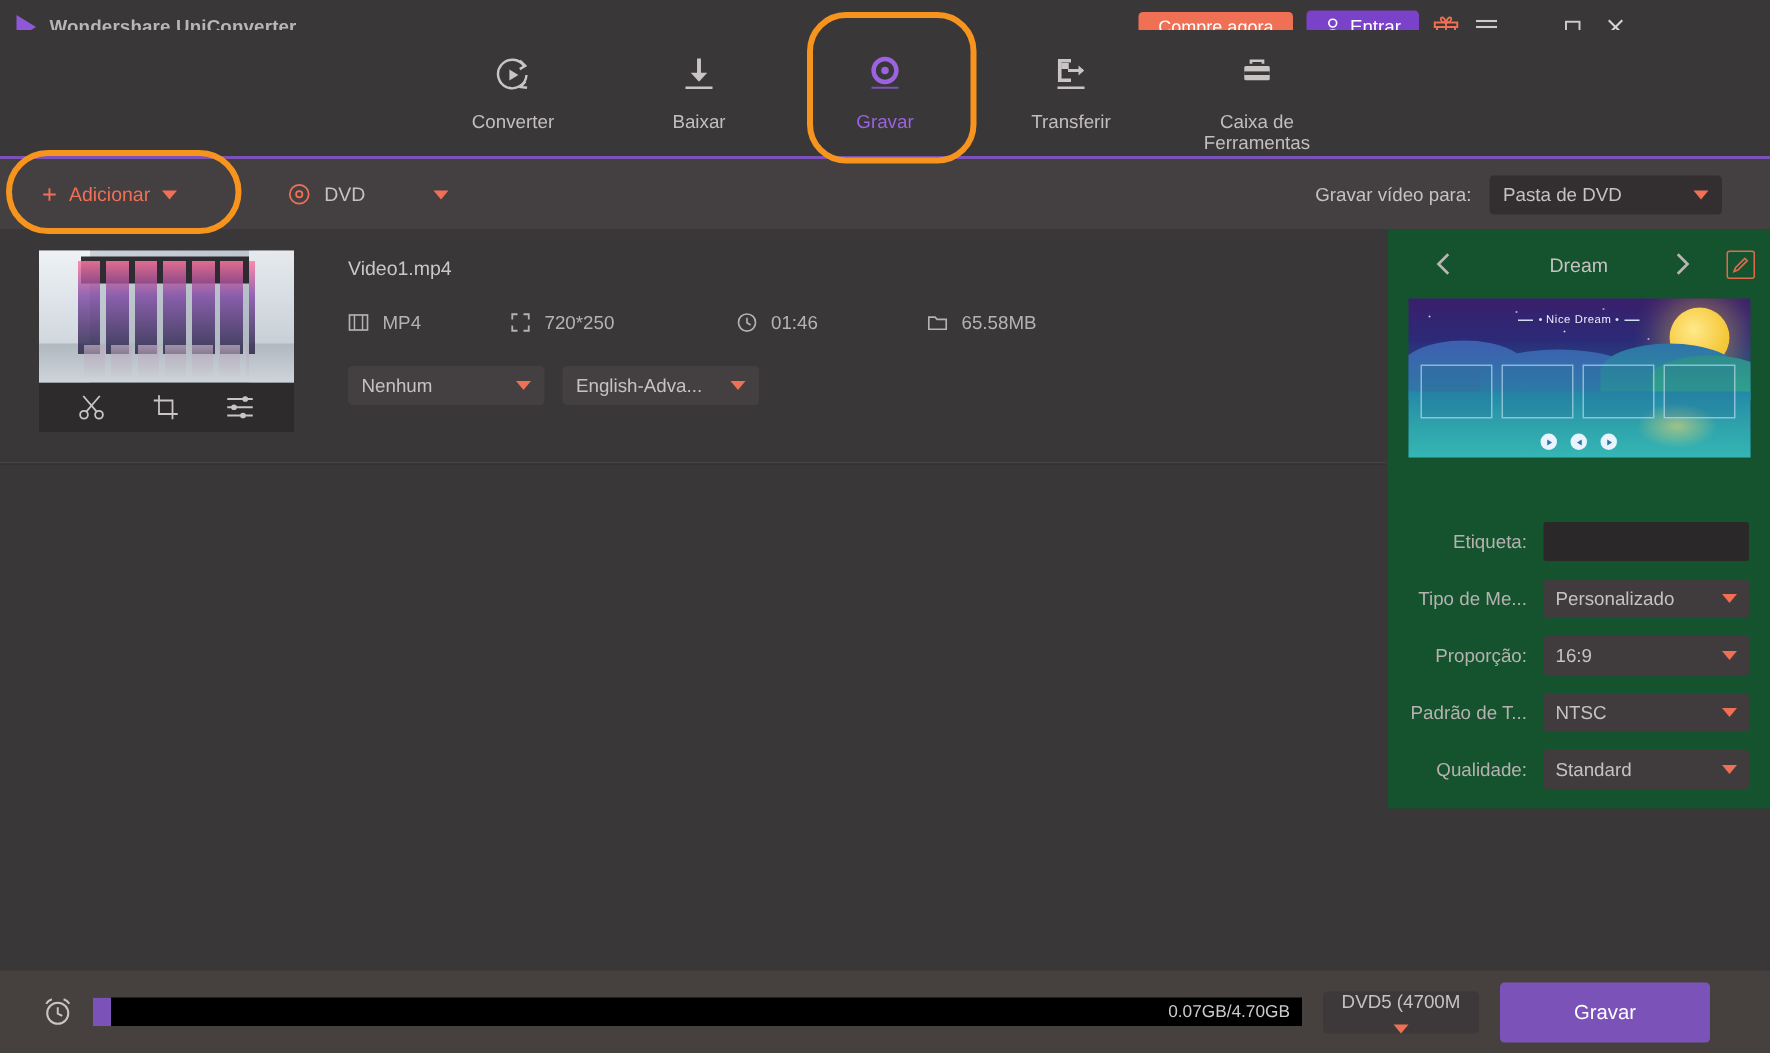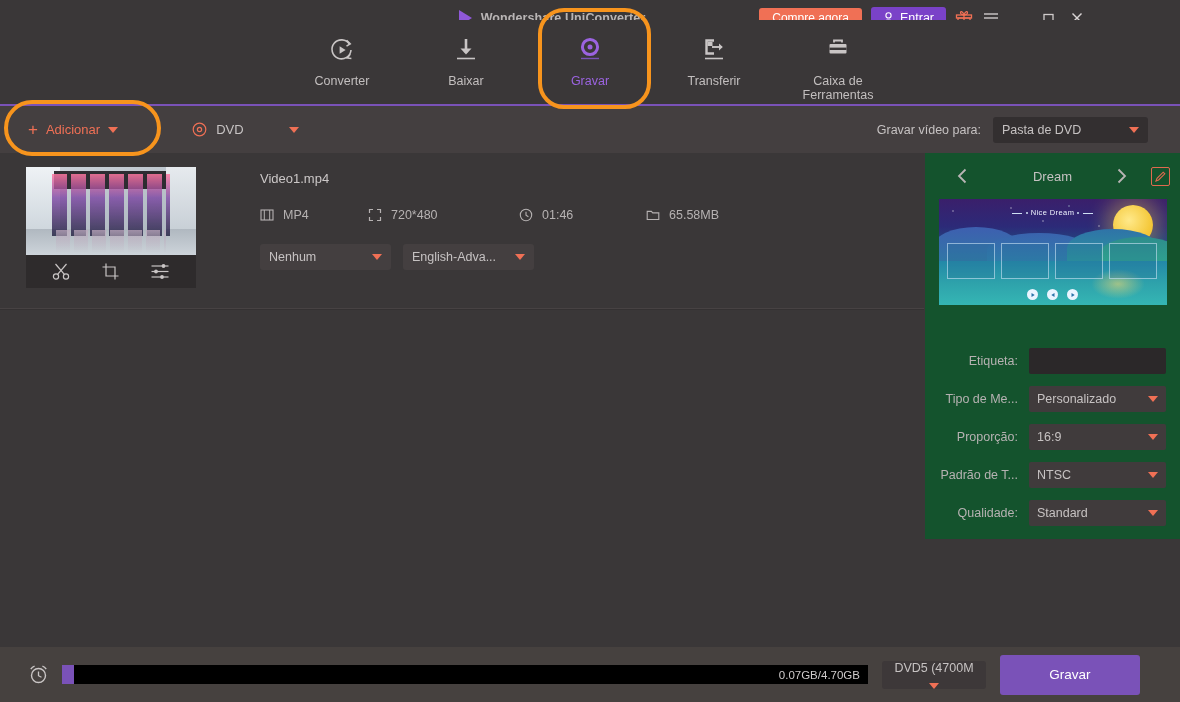--- a/index.html
+++ b/index.html
@@ -13,21 +13,21 @@
     position: relative;
     width: 1180px; height: 702px;
     background: #3a3738;
     color: #cfcbcb;
   }
 
   
   .titlebar {
     position: absolute; top: 4px; left: 0; width: 1093px; height: 28px;
     background: #3a3738;
-    display: flex; align-items: center; justify-content: center;
+    display: flex; align-items: center;
   }
   .brand { display: flex; align-items: center; gap: 9px; padding-left: 11px; }
   .brand-logo {
     width: 0; height: 0;
     border-left: 13px solid #8f58d8;
     border-top: 8px solid transparent;
     border-bottom: 8px solid transparent;
   }
   .brand-name { font-size: 12.5px; font-weight: bold; color: #b9b5b5; letter-spacing: .1px; }
 
@@ -132,21 +132,21 @@
     background: linear-gradient(180deg, rgba(190,170,190,.75), rgba(200,205,210,.1));
     -webkit-mask-image: repeating-linear-gradient(90deg, #000 0 14px, transparent 14px 18px);
     mask-image: repeating-linear-gradient(90deg, #000 0 14px, transparent 14px 18px);
   }
   .thumb-bar {
     width: 170px; height: 33px; background: #2e2b2c;
     display: flex; align-items: center; justify-content: center; gap: 30px;
   }
   .thumb-bar svg { display: block; }
 
-  .vmeta { padding-left: 36px; padding-top: 4px; margin-left: 28px; }
+  .vmeta { padding-left: 36px; padding-top: 4px; }
   .vname { font-size: 13px; color: #cbc7c7; }
   .vstats { display: flex; margin-top: 22px; font-size: 12.5px; color: #b6b2b2; }
   .vstat { display: flex; align-items: center; gap: 9px; }
   .vstat.w1 { width: 108px; }
   .vstat.w2 { width: 151px; }
   .vstat.w3 { width: 127px; }
   .vselects { display: flex; gap: 12px; margin-top: 22px; }
   .vsel {
     background: #443f40; border-radius: 3px; height: 26px; width: 131px;
     display: flex; align-items: center; padding: 0 9px; justify-content: space-between;
@@ -459,21 +459,21 @@
             <span>MP4</span>
           </div>
 
           <div class="vstat w2">
             <svg width="14" height="14" viewBox="0 0 14 14">
               <path d="M1.5 5V1.5H5" fill="none" stroke="#b6b2b2" stroke-width="1.2"></path>
               <path d="M9 1.5h3.5V5" fill="none" stroke="#b6b2b2" stroke-width="1.2"></path>
               <path d="M12.5 9v3.5H9" fill="none" stroke="#b6b2b2" stroke-width="1.2"></path>
               <path d="M5 12.5H1.5V9" fill="none" stroke="#b6b2b2" stroke-width="1.2"></path>
             </svg>
-            <span>720*480</span>
+            <span>720*250</span>
           </div>
 
           <div class="vstat w3">
             <svg width="14" height="14" viewBox="0 0 14 14">
               <circle cx="7" cy="7" r="5.7" fill="none" stroke="#b6b2b2" stroke-width="1.1"></circle>
               <path d="M7 3.8V7.2l2.4 1.5" fill="none" stroke="#b6b2b2" stroke-width="1.1"></path>
             </svg>
             <span>01:46</span>
           </div>
 

